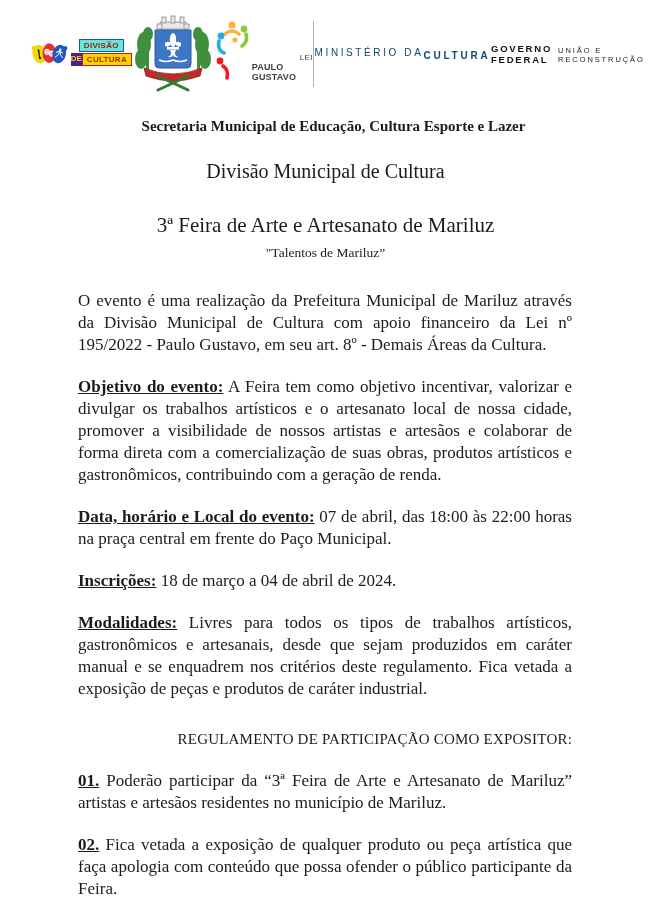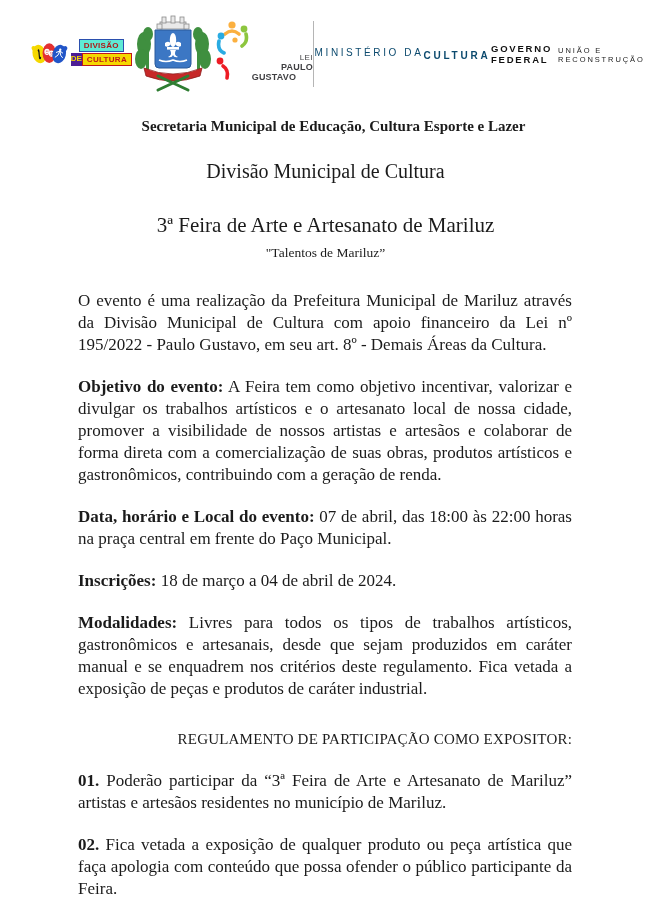--- a/index.html
+++ b/index.html
@@ -36,21 +36,21 @@
   }
   .divisao-cultura {
     font: bold 8px "Liberation Sans", sans-serif; color: #c01818;
     background: #f5d800; border: 1px solid #c01818; padding: 1px 4px; letter-spacing: .3px;
   }
 
   
   .logo-pg { flex-direction: row; align-items: flex-end; gap: 3px; padding-bottom: 6px; }
   .pg-text { display: flex; flex-direction: column; line-height: 1.08; color: #3f3f42; }
   .pg-lei      { font: 400 8px  "Liberation Sans", sans-serif; letter-spacing: .4px; padding-left: 48px; }
-  .pg-paulo    { font: bold 9px "Liberation Sans", sans-serif; letter-spacing: .2px; text-align: right; }
+  .pg-paulo    { font: bold 9px "Liberation Sans", sans-serif; letter-spacing: .2px; }
   .pg-gustavo  { font: bold 9px "Liberation Sans", sans-serif; letter-spacing: .2px; }
 
   .logo-divider { width: 1px; height: 66px; background: #b5b5b5; }
 
   
   .logo-minc { align-items: flex-start; color: #0c4a6e; }
   .minc-1 { font: 400 10px "Liberation Sans", sans-serif; letter-spacing: 2.6px; }
   .minc-2 { font: bold 10px "Liberation Sans", sans-serif; letter-spacing: 2.8px; margin-top: 3px; }
 
   
@@ -76,21 +76,21 @@
     font-size: 13.5px; line-height: 16px;
   }
 
   
   .content { margin-top: 29px; padding: 0 79px 0 78px; }
   .content p {
     font-size: 17px; line-height: 22px;
     text-align: justify;
     margin-bottom: 20px;
   }
-  .content p b { font-weight: bold; }
+  .content p b { font-weight: bold; text-decoration: underline; }
   .h-regulamento {
     margin-top: 30px; margin-bottom: 21px;
     text-align: right;
     font-size: 15px; font-weight: normal; line-height: 19px;
     letter-spacing: .2px;
   }
 </style>
 </head>
 <body>
 

